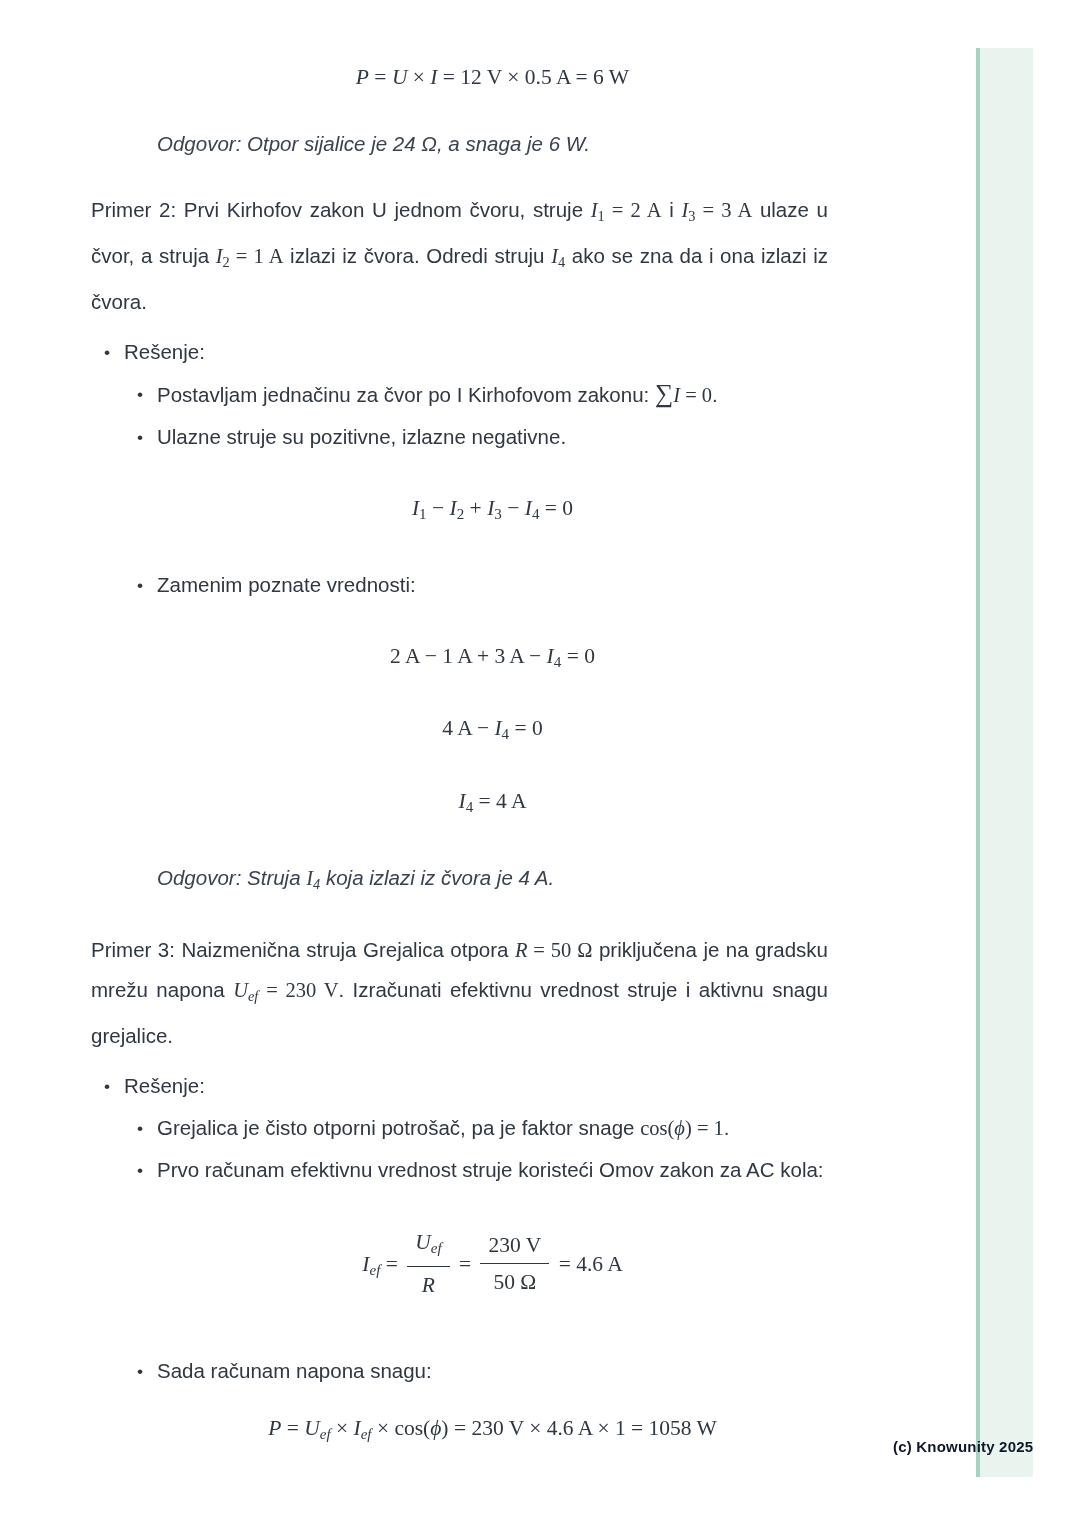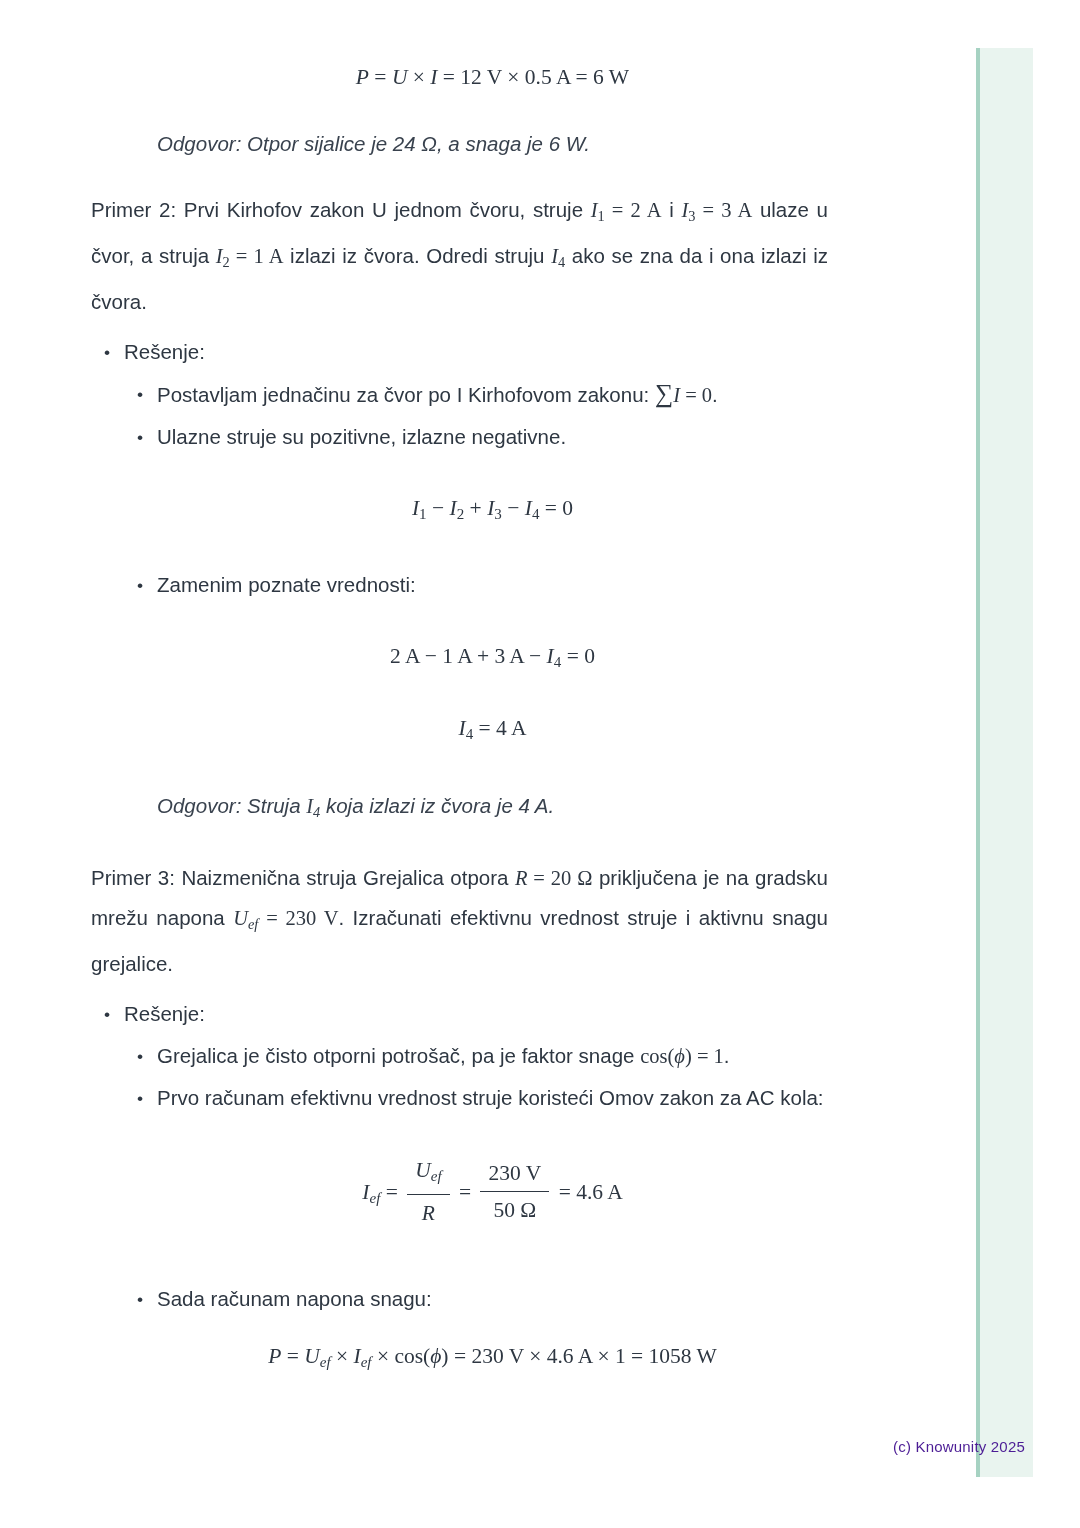--- a/index.html
+++ b/index.html
@@ -8,21 +8,21 @@
     background:#ffffff;
     font-family:"Liberation Sans","DejaVu Sans",sans-serif;
     color:#2e3742;
   }
   .stripe{
     position:absolute;left:976px;top:48px;width:53px;height:1429px;
     background:#e9f4ef;border-left:4px solid #a6d2c2;
   }
   .watermark{
     position:absolute;left:893px;top:1438px;z-index:3;
-    font-size:15px;color:#4c1d95;letter-spacing:.2px;white-space:nowrap;
+    font-size:15px;color:#0f172a;letter-spacing:.2px;white-space:nowrap;font-weight:bold;
   }
   .content{
     position:absolute;left:91px;top:0;width:737px;z-index:2;
     font-size:20.5px;line-height:40px;
   }
   .b{font-weight:normal;}
   
   .m,.mv{font-family:"Liberation Serif","DejaVu Serif",serif;}
   .mv{font-style:italic;}
   .msub{font-size:0.7em;vertical-align:-0.28em;letter-spacing:0;}
@@ -66,28 +66,29 @@
 
   <ul class="l1">
     <li class="li1">
       <span class="b">Rešenje:</span>
       <ul class="l2">
         <li class="li2"><span>Postavljam jednačinu za čvor po I Kirhofovom zakonu: </span><span class="m sum">∑</span><span class="mv">I</span><span class="m"> = 0</span><span>.</span></li>
         <li class="li2"><span>Ulazne struje su pozitivne, izlazne negativne.</span></li>
         <li class="dm"><span class="mv">I</span><span class="m msub">1</span><span class="m"> − </span><span class="mv">I</span><span class="m msub">2</span><span class="m"> + </span><span class="mv">I</span><span class="m msub">3</span><span class="m"> − </span><span class="mv">I</span><span class="m msub">4</span><span class="m"> = 0</span></li>
         <li class="li2"><span>Zamenim poznate vrednosti:</span></li>
         <li class="dm"><span class="m">2 A − 1 A + 3 A − </span><span class="mv">I</span><span class="m msub">4</span><span class="m"> = 0</span></li>
+        <li class="dm"><span class="m">4 A − </span><span class="mv">I</span><span class="m msub">4</span><span class="m"> = 0</span></li>
         <li class="dm"><span class="mv">I</span><span class="m msub">4</span><span class="m"> = 4 A</span></li>
       </ul>
     </li>
   </ul>
 
   <p class="answer"><span>Odgovor: Struja </span><span class="mv">I</span><span class="m msub">4</span><span> koja izlazi iz čvora je 4 A.</span></p>
 
-  <p class="para"><span class="b">Primer 3: Naizmenična struja</span><span> Grejalica otpora </span><span class="mv">R</span><span class="m"> = 20 Ω</span><span> priključena je na gradsku mrežu napona </span><span class="mv">U</span><span class="mv msub">ef</span><span class="m"> = 230 V</span><span>. Izračunati efektivnu vrednost struje i aktivnu snagu grejalice.</span></p>
+  <p class="para"><span class="b">Primer 3: Naizmenična struja</span><span> Grejalica otpora </span><span class="mv">R</span><span class="m"> = 50 Ω</span><span> priključena je na gradsku mrežu napona </span><span class="mv">U</span><span class="mv msub">ef</span><span class="m"> = 230 V</span><span>. Izračunati efektivnu vrednost struje i aktivnu snagu grejalice.</span></p>
 
   <ul class="l1">
     <li class="li1">
       <span class="b">Rešenje:</span>
       <ul class="l2">
         <li class="li2"><span>Grejalica je čisto otporni potrošač, pa je faktor snage </span><span class="m">cos(</span><span class="mv">ϕ</span><span class="m">) = 1</span><span>.</span></li>
         <li class="li2"><span>Prvo računam efektivnu vrednost struje koristeći Omov zakon za AC kola:</span></li>
         <li class="dm dm-frac"><span class="mv">I</span><span class="mv msub">ef</span><span class="m"> = </span><span class="frac"><span class="fnum"><span class="mv">U</span><span class="mv msub">ef</span></span><span class="fden"><span class="mv">R</span></span></span><span class="m"> = </span><span class="frac"><span class="fnum m">230 V</span><span class="fden m">50 Ω</span></span><span class="m"> = 4.6 A</span></li>
         <li class="li2"><span>Sada računam napona snagu:</span></li>
         <li class="dm dm-last"><span class="mv">P</span><span class="m"> = </span><span class="mv">U</span><span class="mv msub">ef</span><span class="m"> × </span><span class="mv">I</span><span class="mv msub">ef</span><span class="m"> × cos(</span><span class="mv">ϕ</span><span class="m">) = 230 V × 4.6 A × 1 = 1058 W</span></li>

